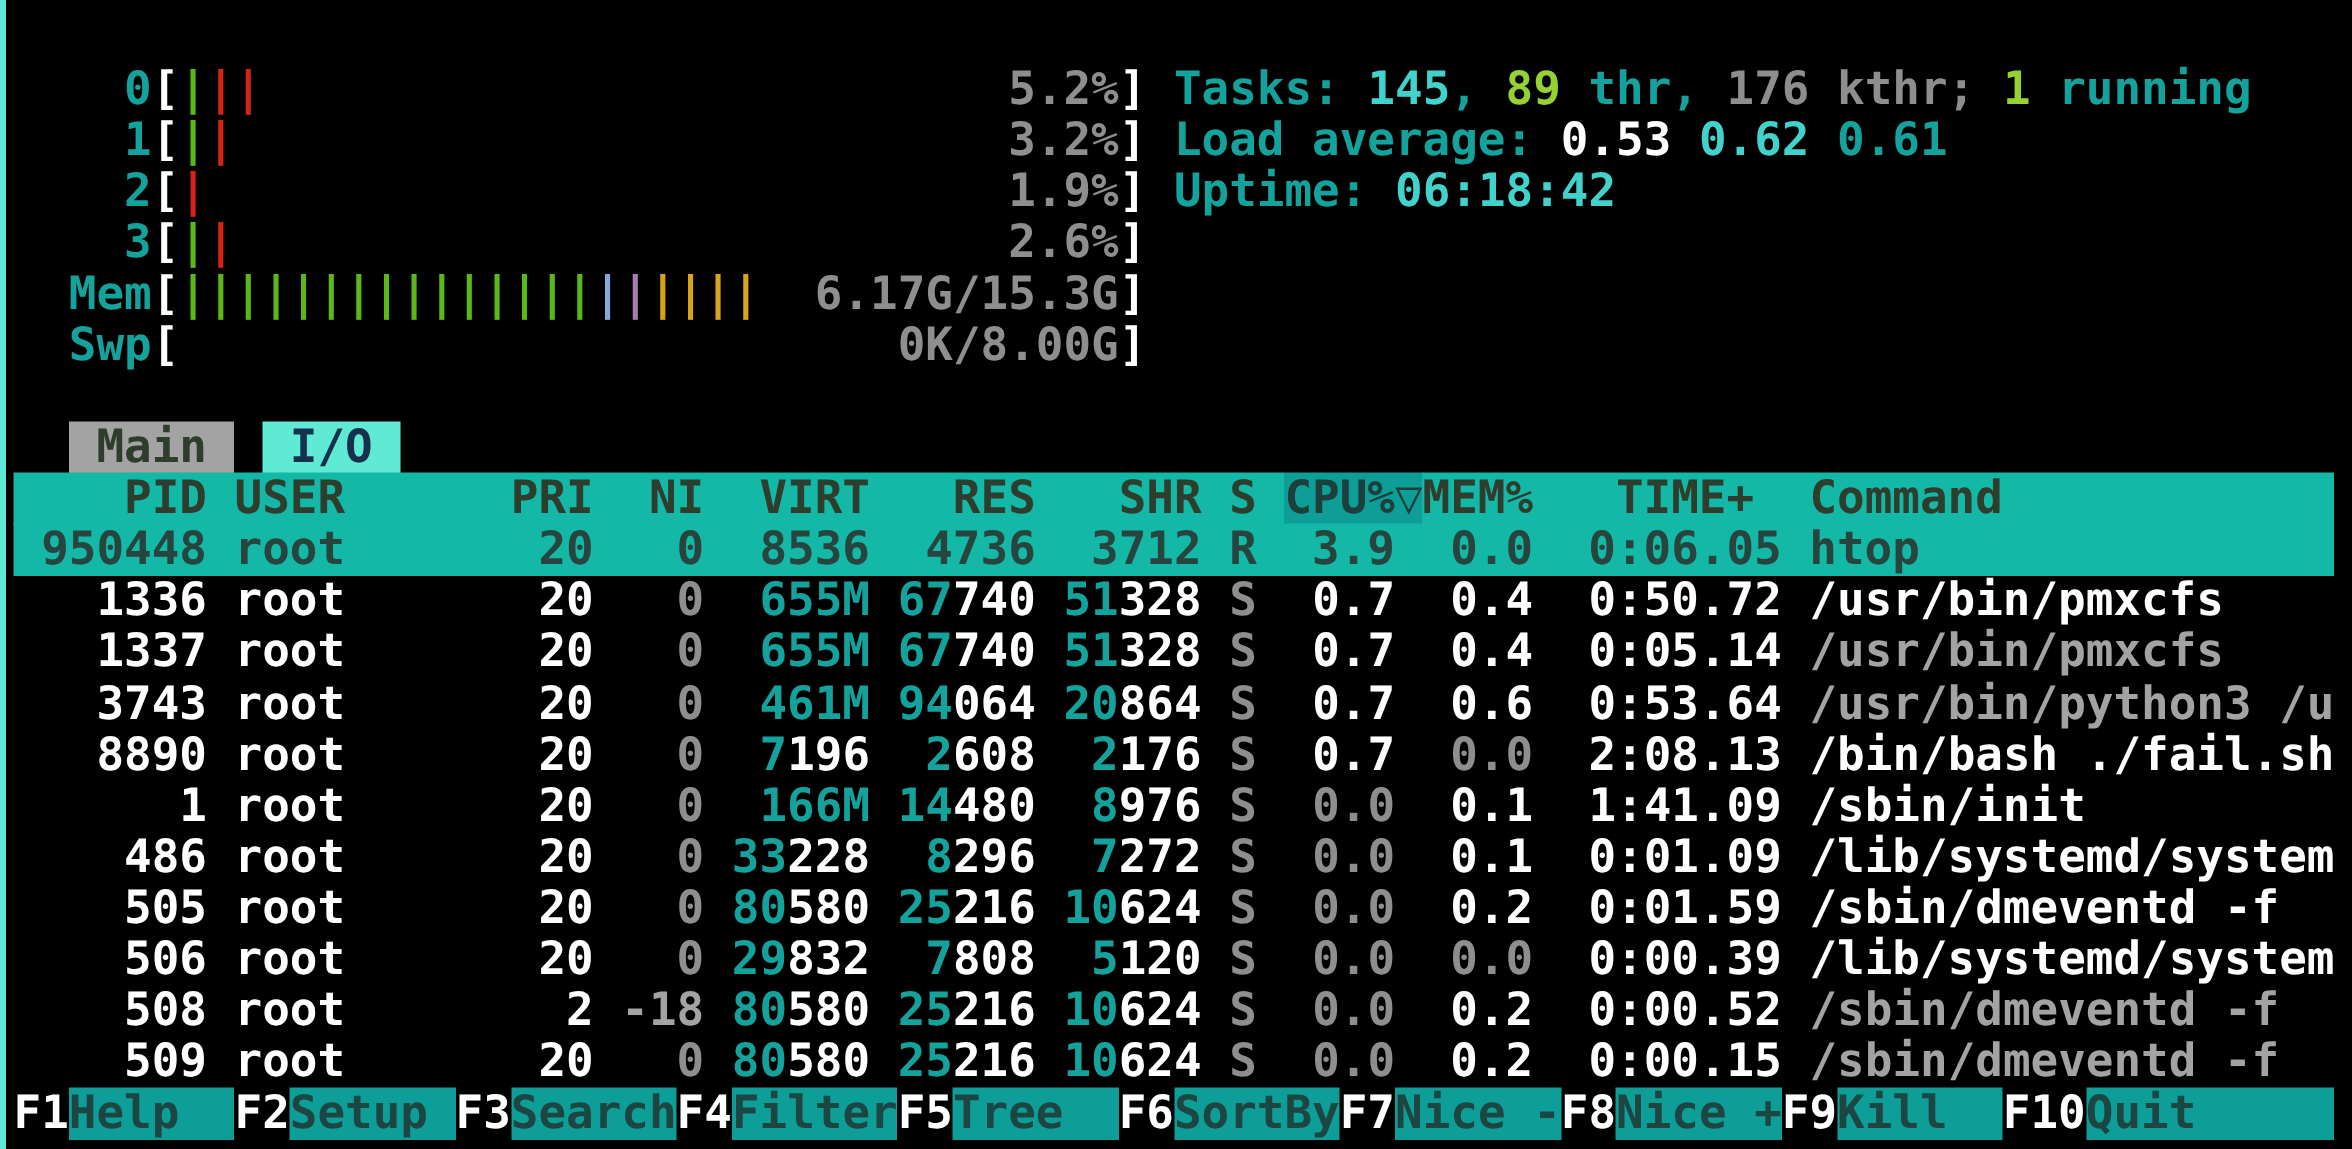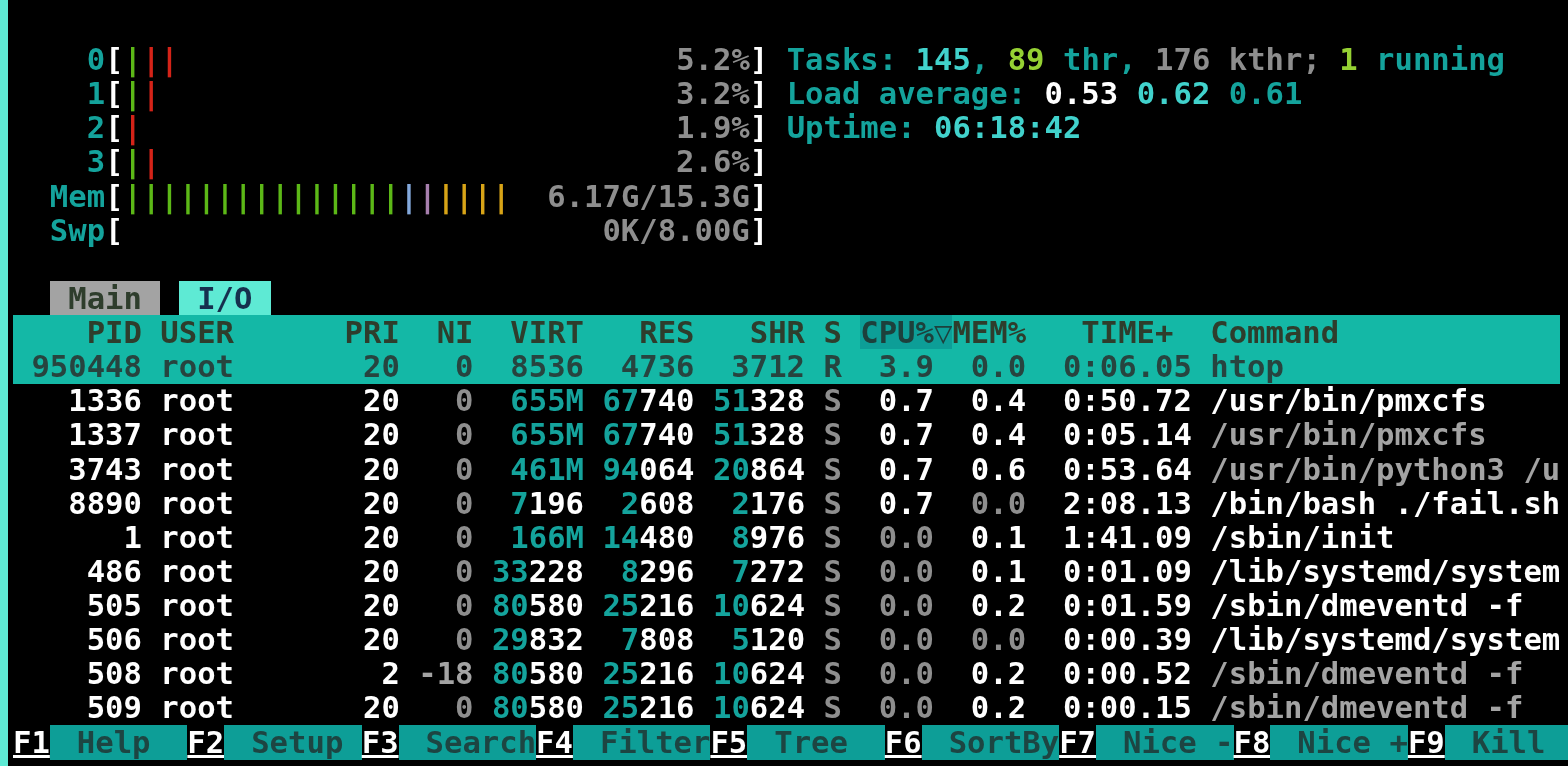--- a/index.html
+++ b/index.html
@@ -1,17 +1,17 @@
 <!DOCTYPE html>
 <html><head>
 <meta charset="utf-8">
 <style>
   html,body{margin:0;padding:0;background:#000;}
   body{width:1568px;height:766px;overflow:hidden;}
-  .window{width:1568px;height:766px;background:#000;border-left:8px solid #5eead4;box-sizing:border-box;position:relative;}
+  .window{width:1568px;height:766px;background:#000;border-left:4px solid #5eead4;box-sizing:border-box;position:relative;}
   .term{
     position:absolute;top:0;left:0;
     padding:43px 0 0 5px;
     font-family:"DejaVu Sans Mono",monospace;
     font-weight:bold;
     font-size:30.6px;
     line-height:34.14px;
     white-space:pre;
     color:#e8e8e8;
   }
@@ -30,21 +30,21 @@
   .c-kR{color:#d42318;}
   .c-kB{color:#83a9dc;}
   .c-kP{color:#a77fae;}
   .c-kO{color:#d8a417;}
   
   .c-sel{background:#14b8a6;color:#27443f;}
   .c-hdr{background:#14b8a6;color:#2e3d2c;}
   .c-hdrS{background:#0d9e97;color:#1d403c;}
   .c-tabA{background:#a3a3a3;color:#2e3d2c;}
   .c-tabI{background:#5eead4;color:#16304e;}
-  .c-fk{color:#ffffff;text-decoration:underline;}
-  .c-fl{background:#0d9e97;color:#1d4542;padding-left:27px;}
+  .c-fk{color:#ffffff;}
+  .c-fl{background:#0d9e97;color:#1d4542;}
 </style>
 </head>
 <body>
 
 <div class="window">
   <div class="term"><div class="row"><span class="c-sp">    </span><span class="c-t">0</span><span class="c-w">[</span><span class="c-kG">|</span><span class="c-kR">||</span><span class="c-sp">                           </span><span class="c-g">5.2%</span><span class="c-w">]</span><span class="c-sp"> </span><span class="c-t">Tasks: </span><span class="c-tb">145</span><span class="c-t">, </span><span class="c-l">89</span><span class="c-t"> thr, </span><span class="c-g">176 kthr; </span><span class="c-l">1</span><span class="c-t"> running</span></div><div class="row"><span class="c-sp">    </span><span class="c-t">1</span><span class="c-w">[</span><span class="c-kG">|</span><span class="c-kR">|</span><span class="c-sp">                            </span><span class="c-g">3.2%</span><span class="c-w">]</span><span class="c-sp"> </span><span class="c-t">Load average: </span><span class="c-w">0.53</span><span class="c-sp"> </span><span class="c-tb">0.62</span><span class="c-sp"> </span><span class="c-t">0.61</span></div><div class="row"><span class="c-sp">    </span><span class="c-t">2</span><span class="c-w">[</span><span class="c-kR">|</span><span class="c-sp">                             </span><span class="c-g">1.9%</span><span class="c-w">]</span><span class="c-sp"> </span><span class="c-t">Uptime: </span><span class="c-tb">06:18:42</span></div><div class="row"><span class="c-sp">    </span><span class="c-t">3</span><span class="c-w">[</span><span class="c-kG">|</span><span class="c-kR">|</span><span class="c-sp">                            </span><span class="c-g">2.6%</span><span class="c-w">]</span></div><div class="row"><span class="c-sp">  </span><span class="c-t">Mem</span><span class="c-w">[</span><span class="c-kG">|||||||||||||||</span><span class="c-kB">|</span><span class="c-kP">|</span><span class="c-kO">||||</span><span class="c-sp">  </span><span class="c-g">6.17G/15.3G</span><span class="c-w">]</span></div><div class="row"><span class="c-sp">  </span><span class="c-t">Swp</span><span class="c-w">[</span><span class="c-sp">                          </span><span class="c-g">0K/8.00G</span><span class="c-w">]</span></div><div class="row"><span class="c-sp"></span></div><div class="row"><span class="c-sp">  </span><span class="c-tabA"> Main </span><span class="c-sp"> </span><span class="c-tabI"> I/O </span></div><div class="row"><span class="c-hdr">    PID USER      PRI  NI  VIRT   RES   SHR S </span><span class="c-hdrS">CPU%▽</span><span class="c-hdr">MEM%   TIME+  Command            </span></div><div class="row"><span class="c-sel"> 950448 root       20   0  8536  4736  3712 R  3.9  0.0  0:06.05 htop               </span></div><div class="row"><span class="c-w">   1336 root       20   </span><span class="c-g">0</span><span class="c-w"> </span><span class="c-t"> 655M</span><span class="c-w"> </span><span class="c-t">67</span><span class="c-w">740 </span><span class="c-t">51</span><span class="c-w">328 </span><span class="c-g">S</span><span class="c-w">  0.7  0.4  0:50.72 /usr/bin/pmxcfs</span><span class="c-sp">    </span></div><div class="row"><span class="c-w">   1337 root       20   </span><span class="c-g">0</span><span class="c-w"> </span><span class="c-t"> 655M</span><span class="c-w"> </span><span class="c-t">67</span><span class="c-w">740 </span><span class="c-t">51</span><span class="c-w">328 </span><span class="c-g">S</span><span class="c-w">  0.7  0.4  0:05.14 </span><span class="c-gr">/usr/bin/pmxcfs</span><span class="c-sp">    </span></div><div class="row"><span class="c-w">   3743 root       20   </span><span class="c-g">0</span><span class="c-w"> </span><span class="c-t"> 461M</span><span class="c-w"> </span><span class="c-t">94</span><span class="c-w">064 </span><span class="c-t">20</span><span class="c-w">864 </span><span class="c-g">S</span><span class="c-w">  0.7  0.6  0:53.64 </span><span class="c-gr">/usr/bin/python3 /u</span></div><div class="row"><span class="c-w">   8890 root       20   </span><span class="c-g">0</span><span class="c-w">  </span><span class="c-t">7</span><span class="c-w">196  </span><span class="c-t">2</span><span class="c-w">608  </span><span class="c-t">2</span><span class="c-w">176 </span><span class="c-g">S</span><span class="c-w">  0.7</span><span class="c-g">  0.0</span><span class="c-w">  2:08.13 /bin/bash ./fail.sh</span></div><div class="row"><span class="c-w">      1 root       20   </span><span class="c-g">0</span><span class="c-w"> </span><span class="c-t"> 166M</span><span class="c-w"> </span><span class="c-t">14</span><span class="c-w">480  </span><span class="c-t">8</span><span class="c-w">976 </span><span class="c-g">S</span><span class="c-g">  0.0</span><span class="c-w">  0.1  1:41.09 /sbin/init</span><span class="c-sp">         </span></div><div class="row"><span class="c-w">    486 root       20   </span><span class="c-g">0</span><span class="c-w"> </span><span class="c-t">33</span><span class="c-w">228  </span><span class="c-t">8</span><span class="c-w">296  </span><span class="c-t">7</span><span class="c-w">272 </span><span class="c-g">S</span><span class="c-g">  0.0</span><span class="c-w">  0.1  0:01.09 /lib/systemd/system</span></div><div class="row"><span class="c-w">    505 root       20   </span><span class="c-g">0</span><span class="c-w"> </span><span class="c-t">80</span><span class="c-w">580 </span><span class="c-t">25</span><span class="c-w">216 </span><span class="c-t">10</span><span class="c-w">624 </span><span class="c-g">S</span><span class="c-g">  0.0</span><span class="c-w">  0.2  0:01.59 /sbin/dmeventd -f</span><span class="c-sp">  </span></div><div class="row"><span class="c-w">    506 root       20   </span><span class="c-g">0</span><span class="c-w"> </span><span class="c-t">29</span><span class="c-w">832  </span><span class="c-t">7</span><span class="c-w">808  </span><span class="c-t">5</span><span class="c-w">120 </span><span class="c-g">S</span><span class="c-g">  0.0  0.0</span><span class="c-w">  0:00.39 /lib/systemd/system</span></div><div class="row"><span class="c-w">    508 root        2 </span><span class="c-r">-18</span><span class="c-w"> </span><span class="c-t">80</span><span class="c-w">580 </span><span class="c-t">25</span><span class="c-w">216 </span><span class="c-t">10</span><span class="c-w">624 </span><span class="c-g">S</span><span class="c-g">  0.0</span><span class="c-w">  0.2  0:00.52 </span><span class="c-gr">/sbin/dmeventd -f</span><span class="c-sp">  </span></div><div class="row"><span class="c-w">    509 root       20   </span><span class="c-g">0</span><span class="c-w"> </span><span class="c-t">80</span><span class="c-w">580 </span><span class="c-t">25</span><span class="c-w">216 </span><span class="c-t">10</span><span class="c-w">624 </span><span class="c-g">S</span><span class="c-g">  0.0</span><span class="c-w">  0.2  0:00.15 </span><span class="c-gr">/sbin/dmeventd -f</span><span class="c-sp">  </span></div><div class="row"><span class="c-fk">F1</span><span class="c-fl">Help  </span><span class="c-fk">F2</span><span class="c-fl">Setup </span><span class="c-fk">F3</span><span class="c-fl">Search</span><span class="c-fk">F4</span><span class="c-fl">Filter</span><span class="c-fk">F5</span><span class="c-fl">Tree  </span><span class="c-fk">F6</span><span class="c-fl">SortBy</span><span class="c-fk">F7</span><span class="c-fl">Nice -</span><span class="c-fk">F8</span><span class="c-fl">Nice +</span><span class="c-fk">F9</span><span class="c-fl">Kill  </span><span class="c-fk">F10</span><span class="c-fl">Quit     </span></div></div>
 </div>
 
 </body></html>

